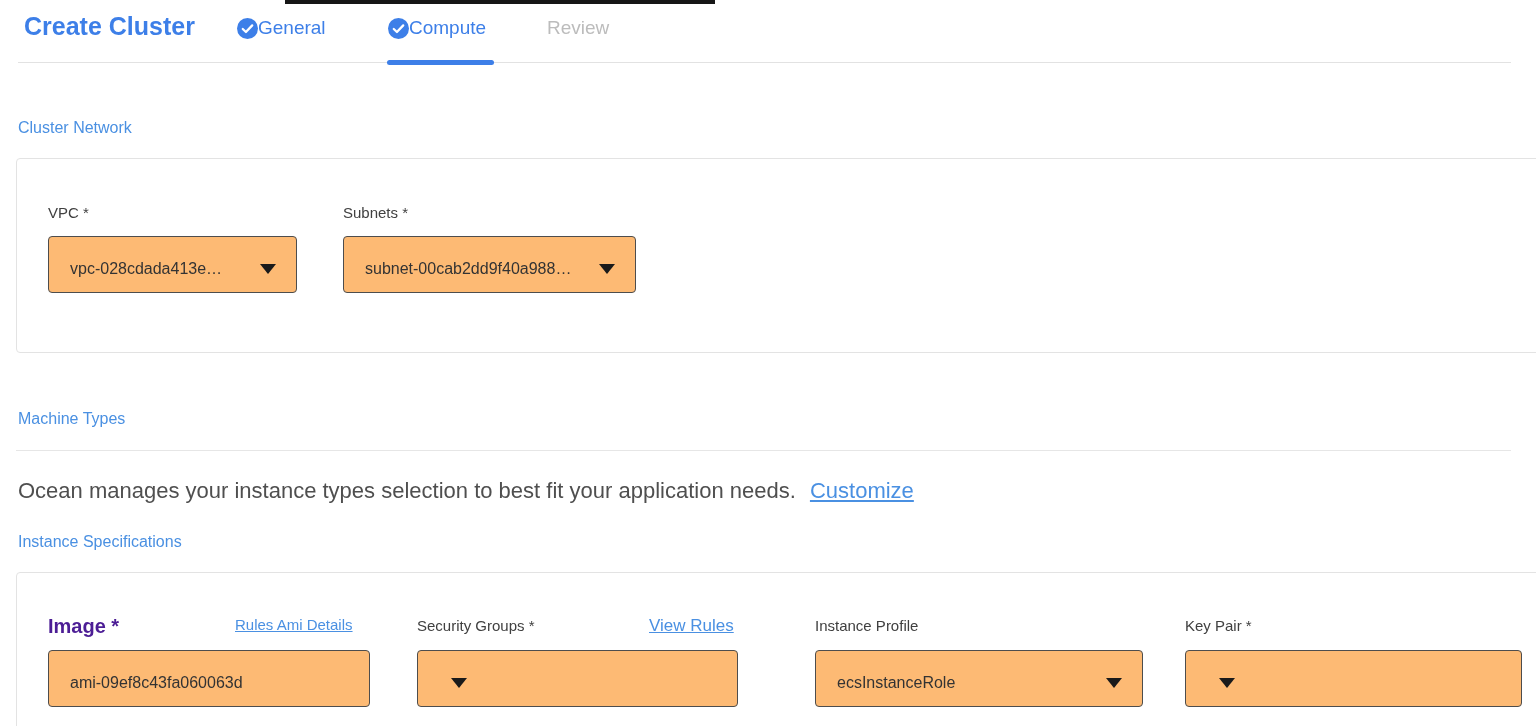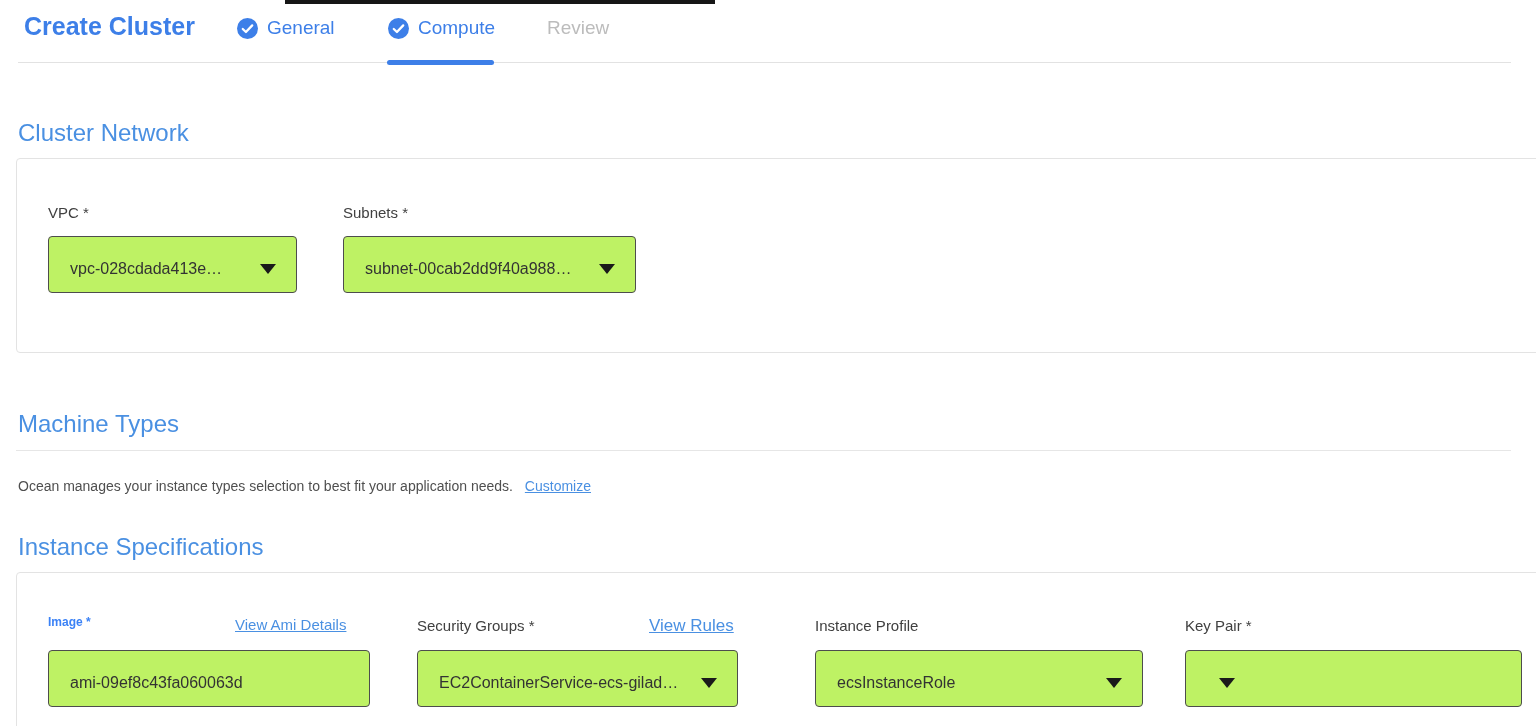--- a/index.html
+++ b/index.html
@@ -6,63 +6,63 @@
   html, body { width: 1536px; height: 726px; overflow: hidden; background: #ffffff;
     font-family: "Liberation Sans", "DejaVu Sans", sans-serif; }
   .stage { position: absolute; top: 0; left: 0; width: 1511px; height: 726px; background: #fff; }
 
   
   .top-strip { position: absolute; left: 285px; top: 0; width: 430px; height: 4px; background: #161616; }
 
   
   .page-title { position: absolute; left: 24px; top: 12px; font-size: 25px; font-weight: 700;
     color: #3d7fe8; letter-spacing: 0; }
-  .tab { position: absolute; top: 17px; display: flex; align-items: center; gap: 9px; cursor: pointer; }
+  .tab { position: absolute; top: 17px; display: flex; align-items: center; cursor: pointer; }
   .tab-general { left: 237px; }
   .tab-compute { left: 388px; }
   .tab-review  { left: 547px; justify-content: flex-end; }
   .tab .tab-label { font-size: 19px; color: #3d7fe8; }
   .tab-review .tab-label { color: #bcbcbc; }
   .check-badge { width: 21px; height: 21px; flex: 0 0 21px; }
   .header-divider { position: absolute; left: 18px; right: 0; top: 62px; height: 1px; background: #e2e2e2; }
   .active-underline { position: absolute; left: 387px; top: 60px; width: 107px; height: 5px;
     background: #3d7fe8; border-radius: 3px; }
 
   
-  .section-heading { position: absolute; left: 18px; font-size: 24px; font-weight: 400; color: #4a90e2; }
+  .section-heading { position: absolute; left: 18px; font-size: 16px; font-weight: 400; color: #4a90e2; }
   .h-cluster-network { top: 119px; }
   .h-machine-types { top: 410px; }
   .h-instance-specs { top: 533px; }
 
   
   .card { position: absolute; left: 16px; width: 1530px; background: #fff;
     border: 1px solid #e3e3e3; border-radius: 4px; }
   .card-network { top: 158px; height: 195px; }
   .card-specs { top: 572px; height: 200px; }
 
   .field-label { position: absolute; font-size: 15px; color: #404040; }
-  .field-label.strong { font-size: 12px; font-weight: 700; color: #3b82f6; }
+  .field-label.strong { font-size: 20px; font-weight: 700; color: #4c1d95; }
 
-  .select-box, .text-box { position: absolute; height: 57px; background: #bef264;
+  .select-box, .text-box { position: absolute; height: 57px; background: #fdba74;
     border: 1px solid #4d4d4d; border-radius: 4px; display: flex; align-items: center;
     padding: 8px 20px 0 21px; font-size: 16px; color: #333; cursor: pointer; }
   .select-box .value { flex: 1 1 auto; white-space: nowrap; overflow: hidden; }
   .caret { width: 0; height: 0; border-left: 8px solid transparent; border-right: 8px solid transparent;
     border-top: 10px solid #1a1a1a; margin-left: 12px; flex: 0 0 auto; }
   .text-box { cursor: text; }
 
   
   .lbl-vpc { left: 48px; top: 204px; }
   .lbl-subnets { left: 343px; top: 204px; }
   .sel-vpc { left: 48px; top: 236px; width: 249px; }
   .sel-subnets { left: 343px; top: 236px; width: 293px; }
 
   
   .mt-divider { position: absolute; left: 16px; right: 0; top: 450px; height: 1px; background: #e6e6e6; }
-  .mt-desc { position: absolute; left: 18px; top: 478px; font-size: 14px; color: #4f4f4f; }
+  .mt-desc { position: absolute; left: 18px; top: 478px; font-size: 22px; color: #4f4f4f; }
   a.link { color: #4a90e2; text-decoration: underline; cursor: pointer; }
   .mt-desc a.link { margin-left: 8px; }
 
   
   .lbl-image { left: 48px; top: 615px; }
   .lnk-ami { position: absolute; left: 235px; top: 616px; font-size: 15px; }
   .lbl-sg { left: 417px; top: 617px; }
   .lnk-rules { position: absolute; left: 649px; top: 616px; font-size: 17px; }
   .lbl-profile { left: 815px; top: 617px; }
   .lbl-keypair { left: 1185px; top: 617px; }
@@ -125,29 +125,28 @@
   <div class="mt-desc">
     <span>Ocean manages your instance types selection to best fit your application needs.</span>
     <a class="link">Customize</a>
   </div>
 
   <div class="section-heading h-instance-specs">Instance Specifications</div>
 
   <div class="card card-specs"></div>
 
   <div class="field-label strong lbl-image">Image *</div>
-  <a class="link lnk-ami">View Ami Details</a>
+  <a class="link lnk-ami">Rules Ami Details</a>
   <div class="text-box inp-image">
     <span class="value">ami-09ef8c43fa060063d</span>
   </div>
 
   <div class="field-label lbl-sg">Security Groups *</div>
   <a class="link lnk-rules">View Rules</a>
   <div class="select-box sel-sg">
-    <span class="value">EC2ContainerService-ecs-gilad…</span>
     <span class="caret"></span>
   </div>
 
   <div class="field-label lbl-profile">Instance Profile</div>
   <div class="select-box sel-profile">
     <span class="value">ecsInstanceRole</span>
     <span class="caret"></span>
   </div>
 
   <div class="field-label lbl-keypair">Key Pair *</div>

